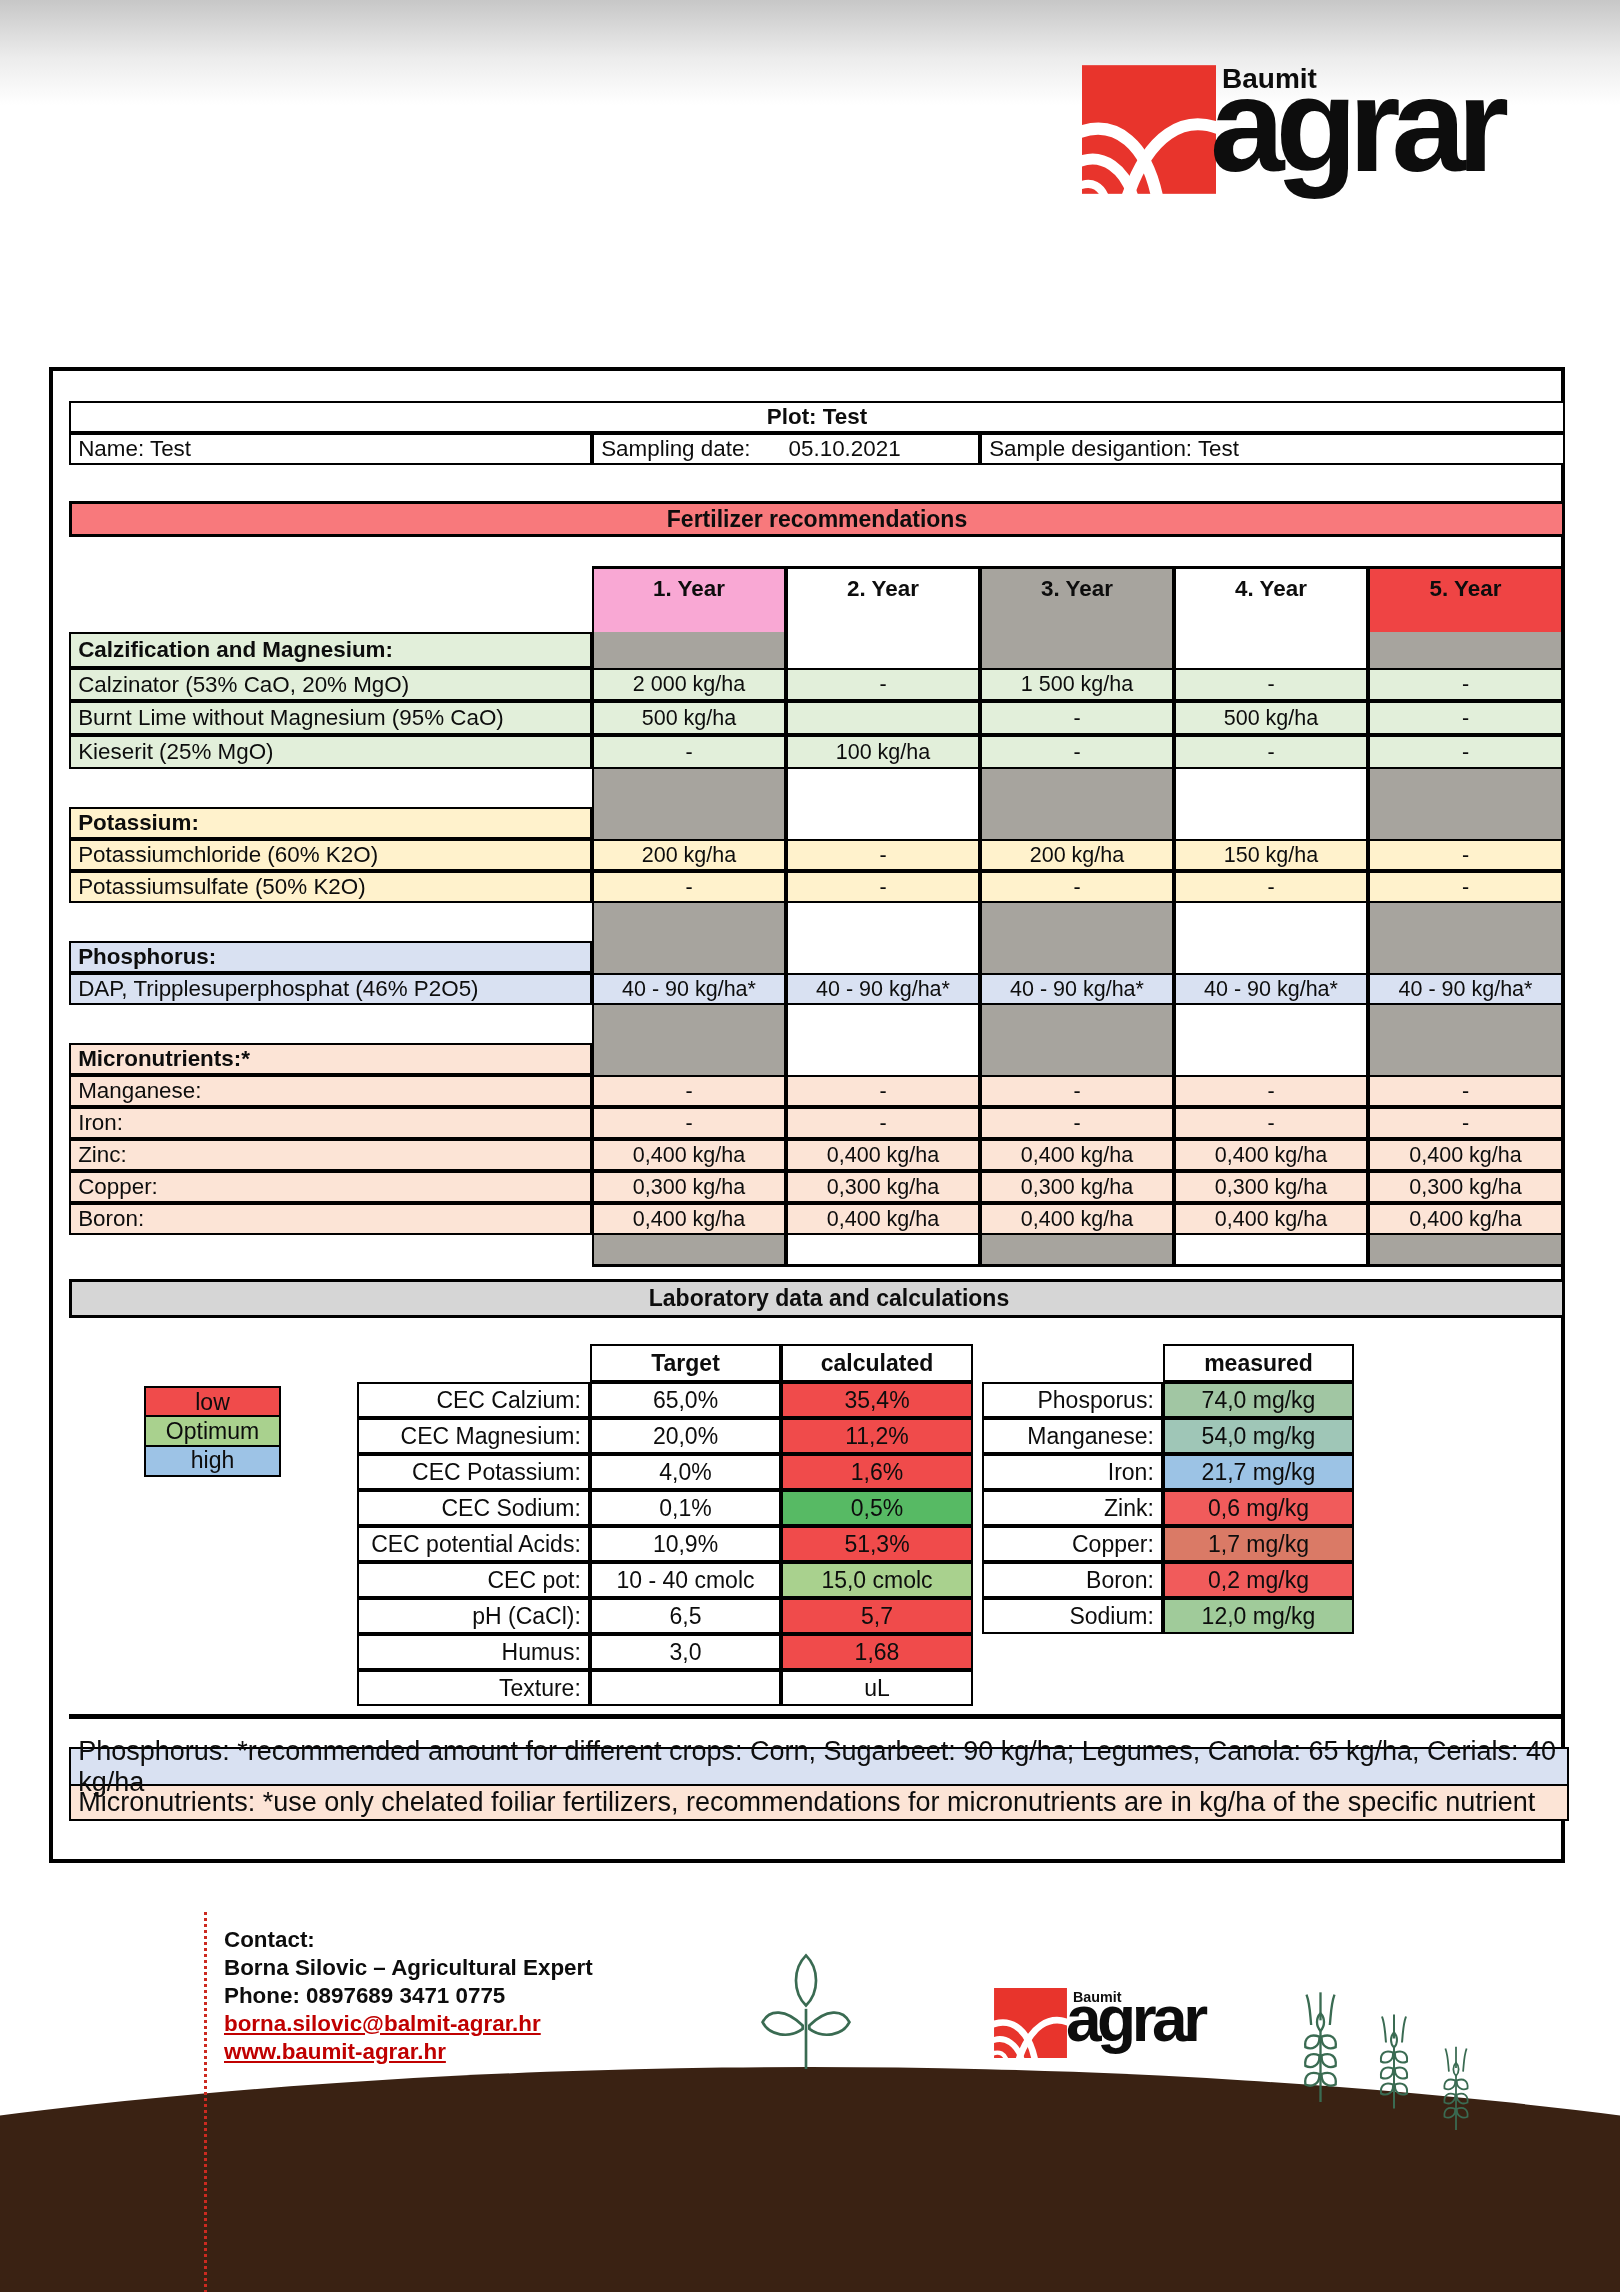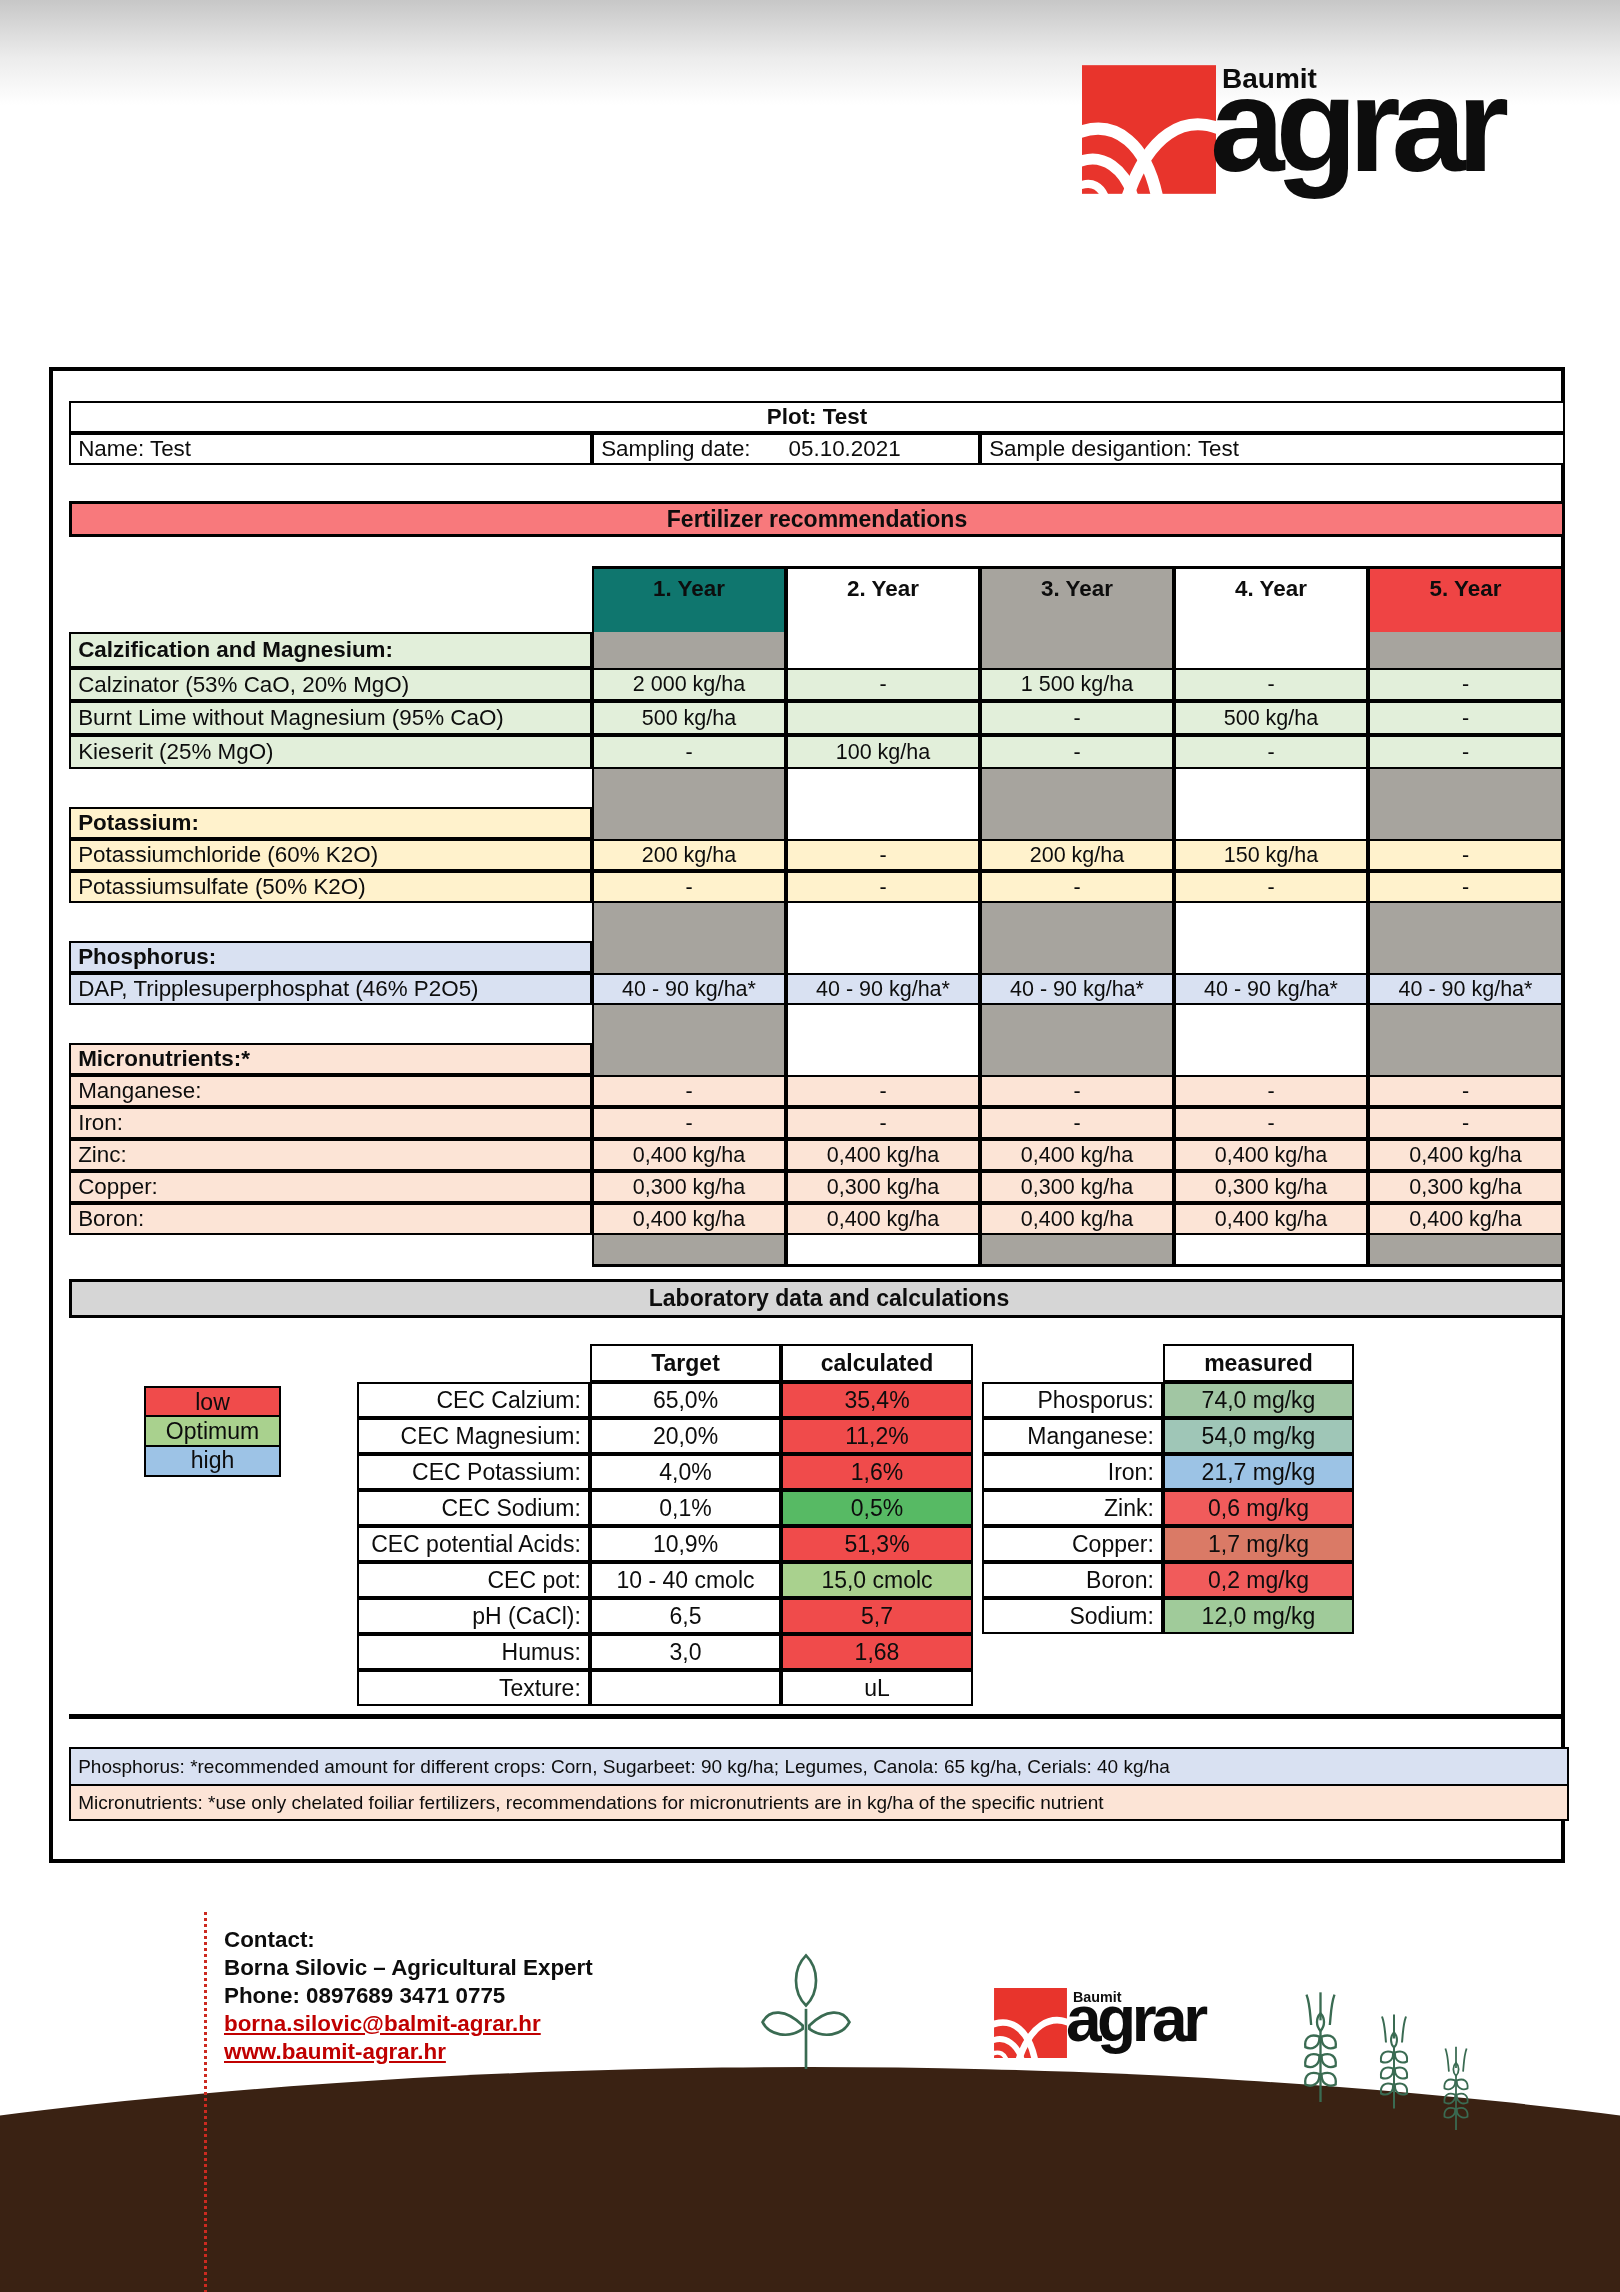--- a/index.html
+++ b/index.html
@@ -53,21 +53,21 @@
   .meas-table{position:absolute;left:913px;top:0;display:grid;
     grid-template-columns:181px 191px;grid-template-rows:38px repeat(7,36px);font-size:23px;}
   .lc{box-sizing:border-box;display:flex;align-items:center;border:2.7px solid #000;background:#fff;}
   .lc-hidden{border:none;background:transparent;}
   .lc-head{justify-content:center;font-weight:bold;}
   .lc-label{justify-content:flex-end;padding-right:7.2px;}
   .lc-val{justify-content:center;}
   .separator{position:absolute;left:16px;top:1343px;width:1496px;height:5.4px;background:#000;}
   .footnotes{position:absolute;left:16px;top:1376px;width:1496px;border:2.7px solid #000;}
   .footnote-row{box-sizing:border-box;height:35px;display:flex;align-items:center;padding-left:7.2px;
-    font-size:19px;border-top:2.7px solid #000;}
+    font-size:27px;border-top:2.7px solid #000;}
   .footnote-row:first-child{border-top:none;}
   
   .soil-dome{position:absolute;left:-981px;top:2067px;width:3582px;height:896px;border-radius:50%;}
   .dotted-line{position:absolute;left:204px;top:1912px;height:381px;width:0;border-left:3.6px dotted #cc2a20;}
   .contact{position:absolute;left:224px;top:1926px;font-size:22.4px;font-weight:bold;line-height:28px;}
   .contact a{text-decoration:underline;}
   .sprout{position:absolute;left:759px;top:1952px;}
   .mini-logo{position:absolute;left:994px;top:1988px;width:233px;height:81px;}
   .mini-logo svg{position:absolute;left:0;top:0;}
   .mini-logo .brand-top{position:absolute;left:79px;top:0.9px;font-size:14.3px;font-weight:bold;}
@@ -105,21 +105,21 @@
         <span>Sampling date:</span>
         <span>05.10.2021</span>
       </div>
       <div class="pt-cell">Sample desigantion: Test</div>
     </div>
 
     <div class="banner banner-red" id="fert-banner" style="background: rgb(248, 121, 124);">Fertilizer recommendations</div>
 
     <div class="fert-table" id="fert-table">
         <div class="fc f-empty"></div>
-        <div class="fc f-year-head" style="background: #0f766e;">1. Year</div>
+        <div class="fc f-year-head" style="background: #f9a8d4;">1. Year</div>
         <div class="fc f-year-head" style="background: rgb(255, 255, 255);">2. Year</div>
         <div class="fc f-year-head" style="background: rgb(167, 164, 158);">3. Year</div>
         <div class="fc f-year-head" style="background: rgb(255, 255, 255);">4. Year</div>
         <div class="fc f-year-head" style="background: #ef4444;">5. Year</div>
         <div class="fc f-sec-label" style="background: rgb(226, 239, 218);">Calzification and Magnesium:</div>
         <div class="fc f-stripe" style="background: rgb(167, 164, 158);"></div>
         <div class="fc f-stripe" style="background: rgb(255, 255, 255);"></div>
         <div class="fc f-stripe" style="background: rgb(167, 164, 158);"></div>
         <div class="fc f-stripe" style="background: rgb(255, 255, 255);"></div>
         <div class="fc f-stripe" style="background: rgb(167, 164, 158);"></div>

